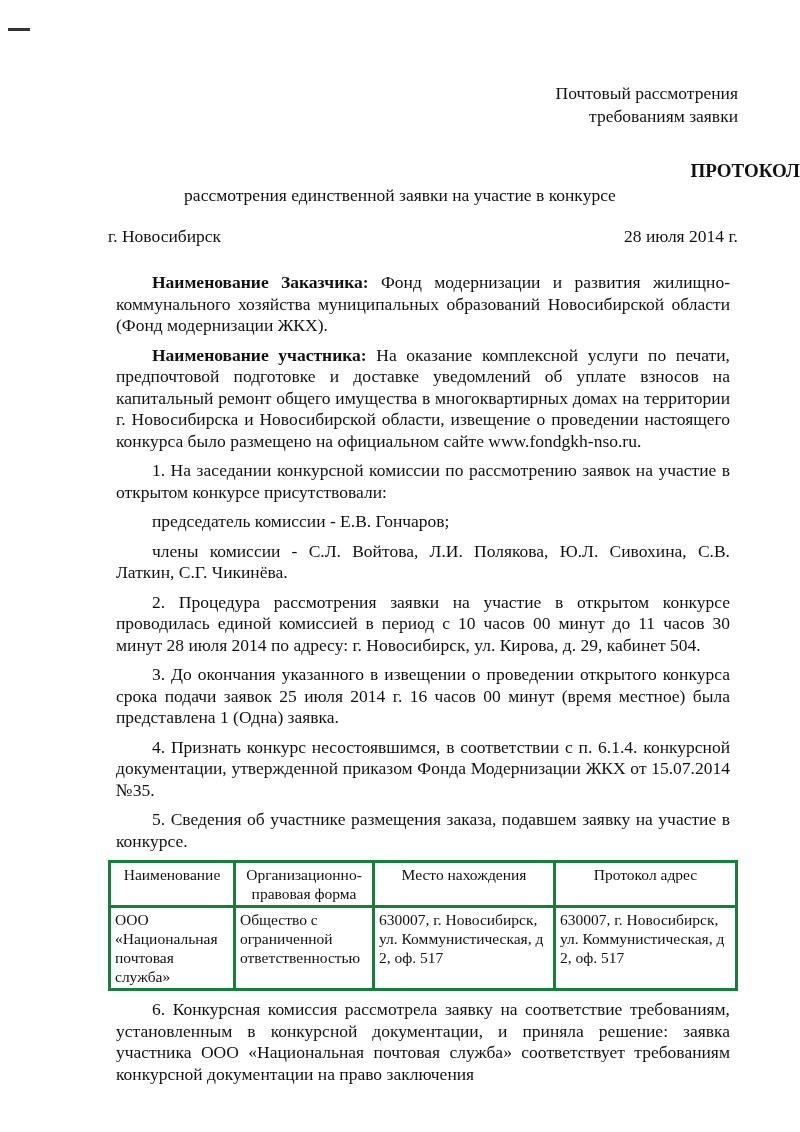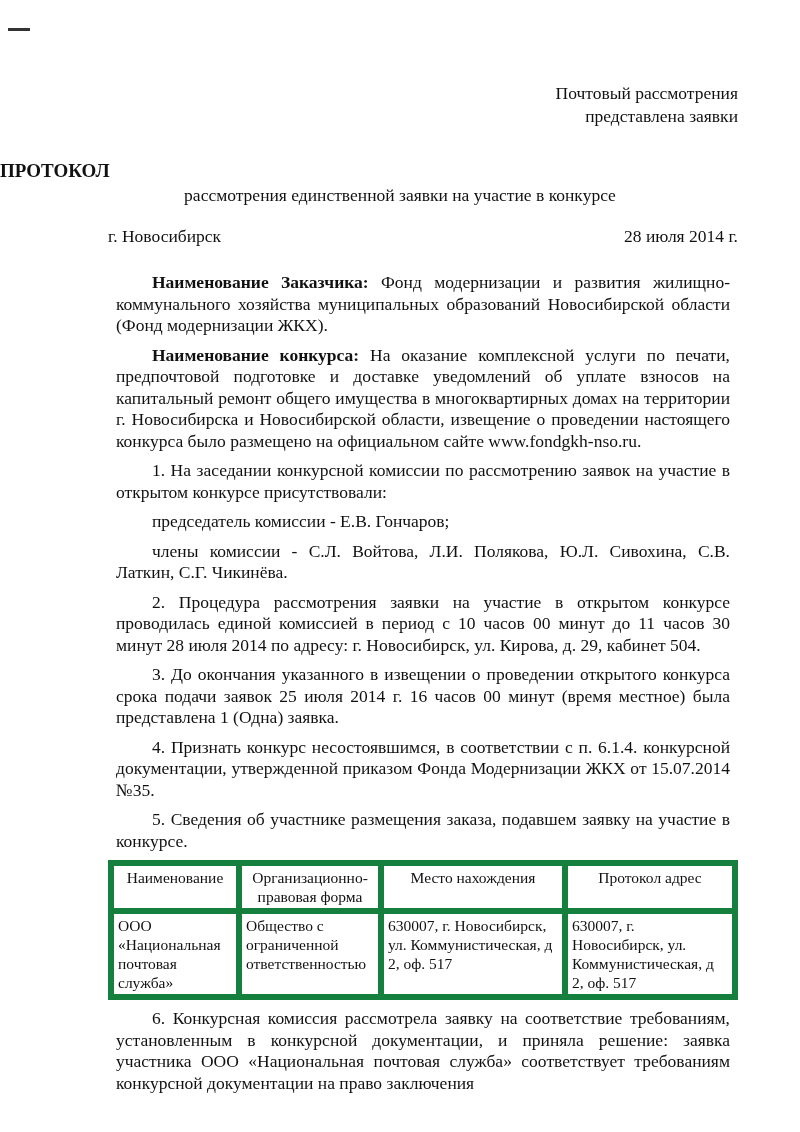--- a/index.html
+++ b/index.html
@@ -13,70 +13,70 @@
   .page { position: absolute; left: 0; top: 0; width: 800px; height: 1132px; }
   .corner-mark {
     position: absolute; left: 8px; top: 28px; width: 22px; height: 3px; background: #333;
   }
   .header-right {
     position: absolute; right: 62px; top: 82px;
     text-align: right; font-size: 17.5px; line-height: 23px;
   }
   .title {
     position: absolute; left: 0; width: 800px; top: 160px;
-    text-align: left; font-weight: bold; font-size: 19px;
+    text-align: right; font-weight: bold; font-size: 19px;
   }
   .subtitle {
     position: absolute; left: 0; width: 800px; top: 185px;
     text-align: center; font-size: 17.5px;
   }
   .place-date {
     position: absolute; left: 108px; right: 62px; top: 226px;
     display: flex; justify-content: space-between; font-size: 17.5px; text-align: right;
   }
   .body {
     position: absolute; left: 108px; width: 630px; top: 264px;
     font-size: 17.5px; line-height: 21.5px; text-align: justify;
   }
   .body p { margin: 8px; text-indent: 36px; }
   .body b { font-weight: bold; }
   table.participants {
     border-collapse: collapse; width: 630px; margin-top: 0;
     font-size: 15.5px; line-height: 19px;
   }
   table.participants th, table.participants td {
-    border: 6px solid #15803d; vertical-align: top; padding: 2px 4px; font-weight: normal;
+    border: 3px solid #15803d; vertical-align: top; padding: 2px 4px; font-weight: normal;
   }
   table.participants th { text-align: center; }
   td.c { text-align: left; }
   td.l { text-align: left; }
   .after-table { margin-top: 20px; }
 </style>
 </head>
 <body>
 
 <div class="page">
   <div class="corner-mark"></div>
 
   <div class="header-right">
     <div>Почтовый рассмотрения</div>
-    <div>представлена заявки</div>
+    <div>требованиям заявки</div>
   </div>
 
   <div class="title">ПРОТОКОЛ</div>
   <div class="subtitle">рассмотрения единственной заявки на участие в конкурсе</div>
 
   <div class="place-date">
     <span>г. Новосибирск</span>
     <span>28 июля 2014 г.</span>
   </div>
 
   <div class="body">
     <p><b>Наименование Заказчика:</b><span> Фонд модернизации и развития жилищно-коммунального хозяйства муниципальных образований Новосибирской области (Фонд модернизации ЖКХ).</span></p>
-    <p><b>Наименование конкурса:</b><span> На оказание комплексной услуги по печати, предпочтовой подготовке и доставке уведомлений об уплате взносов на капитальный  ремонт общего имущества в многоквартирных домах на территории г. Новосибирска и Новосибирской области, извещение о проведении настоящего конкурса было размещено на официальном сайте www.fondgkh-nso.ru.</span></p>
+    <p><b>Наименование участника:</b><span> На оказание комплексной услуги по печати, предпочтовой подготовке и доставке уведомлений об уплате взносов на капитальный  ремонт общего имущества в многоквартирных домах на территории г. Новосибирска и Новосибирской области, извещение о проведении настоящего конкурса было размещено на официальном сайте www.fondgkh-nso.ru.</span></p>
     <p>1. На заседании конкурсной комиссии по рассмотрению заявок на участие в открытом конкурсе присутствовали:</p>
     <p>председатель комиссии - Е.В. Гончаров;</p>
     <p>члены комиссии - С.Л. Войтова, Л.И. Полякова, Ю.Л. Сивохина, С.В. Латкин, С.Г. Чикинёва.</p>
     <p>2. Процедура рассмотрения заявки на участие в открытом конкурсе проводилась единой комиссией в период с 10 часов 00 минут до 11 часов 30 минут 28 июля 2014 по адресу:  г. Новосибирск, ул. Кирова, д. 29, кабинет 504.</p>
     <p>3. До окончания указанного в извещении о проведении открытого конкурса срока подачи заявок 25 июля 2014 г. 16 часов 00 минут (время местное) была представлена 1 (Одна) заявка.</p>
     <p>4. Признать конкурс несостоявшимся, в соответствии с п. 6.1.4. конкурсной документации, утвержденной приказом Фонда Модернизации ЖКХ от 15.07.2014 №35.</p>
     <p>5. Сведения об участнике размещения заказа, подавшем заявку на участие в конкурсе.</p>
 
     <table class="participants">
       <thead>

